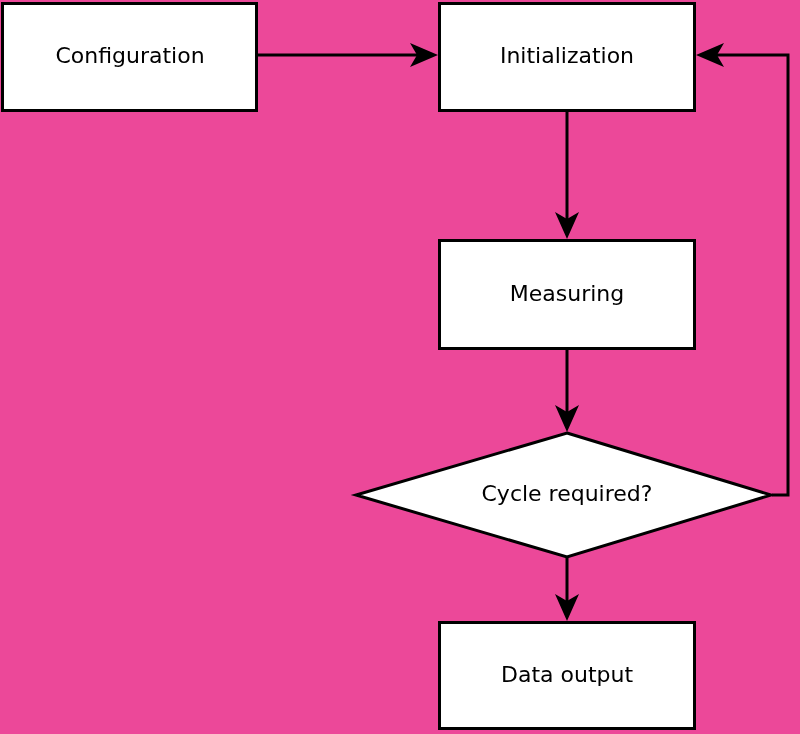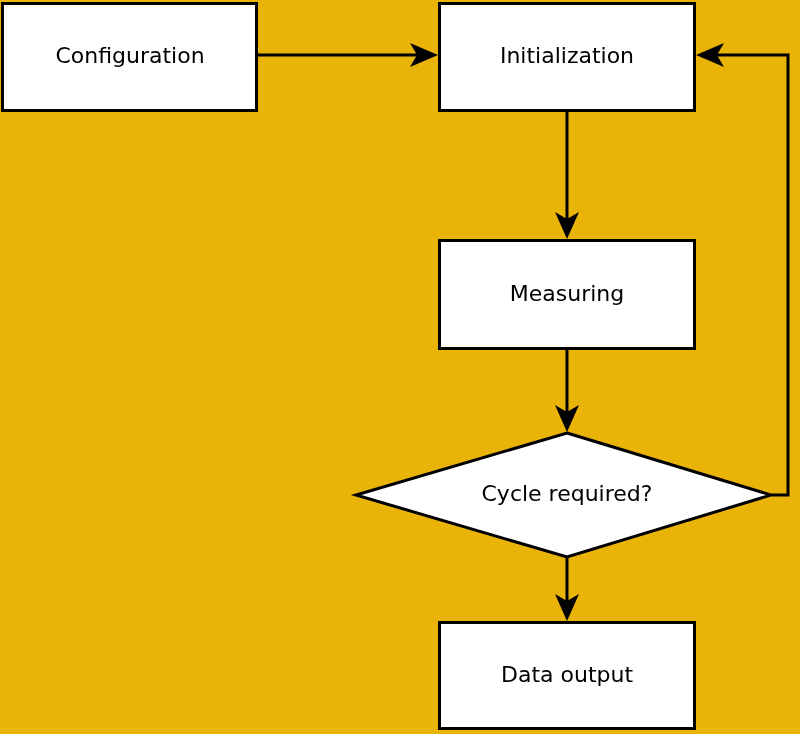--- a/index.html
+++ b/index.html
@@ -8,21 +8,21 @@
     padding: 0;
     background: #ffffff;
   }
   body {
     font-family: "DejaVu Sans", "Liberation Sans", sans-serif;
   }
   #canvas {
     position: relative;
     width: 800px;
     height: 734px;
-    background: #eab308;
+    background: #ec4899;
     overflow: hidden;
   }
   #flow-svg {
     position: absolute;
     left: 0;
     top: 0;
     width: 800px;
     height: 734px;
     display: block;
   }

